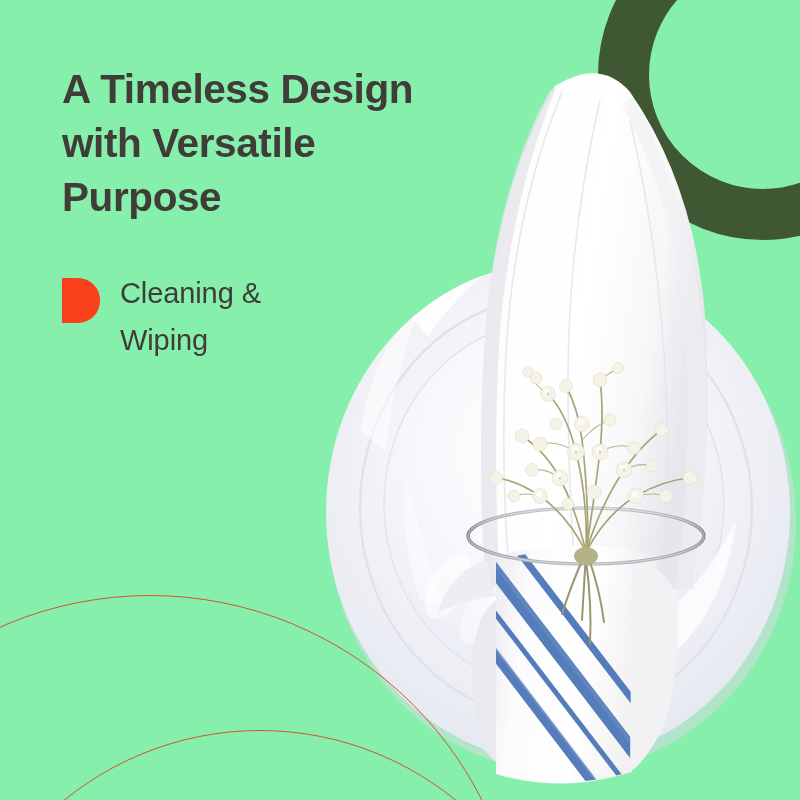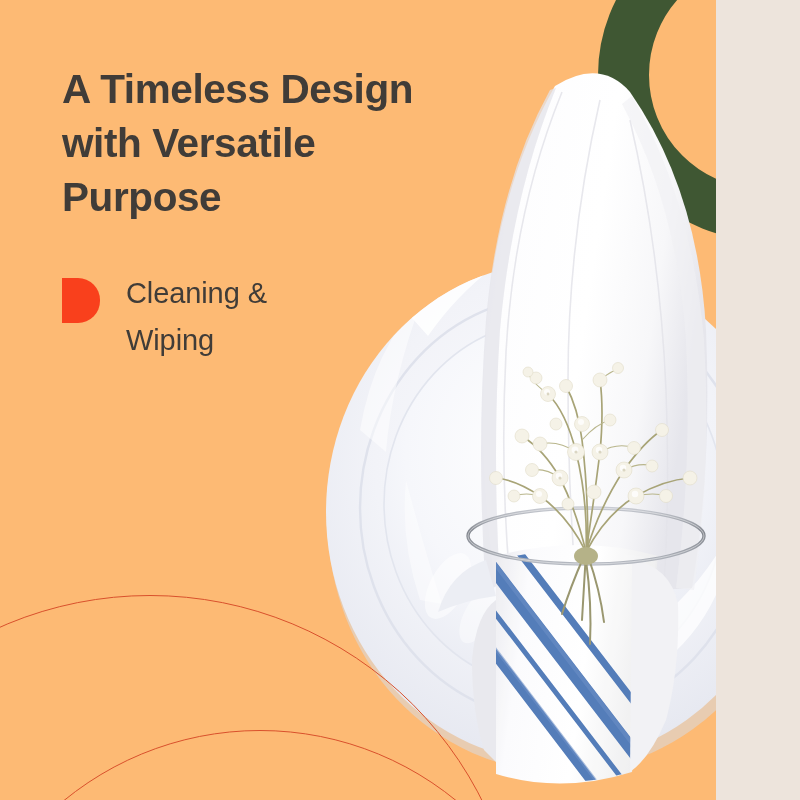--- a/index.html
+++ b/index.html
@@ -9,23 +9,23 @@
   }
   body {
     width: 800px;
     height: 800px;
     overflow: hidden;
     font-family: "Liberation Sans", sans-serif;
     background: #ede4dc;
   }
   #card {
     position: relative;
-    width: 716px;
+    width: 800px;
     height: 800px;
-    background: #fdba74;
+    background: #86efac;
     overflow: hidden;
   }
 
   
   .deco {
     position: absolute;
     pointer-events: none;
   }
   #green-ring {
     top: -90px;
@@ -95,21 +95,21 @@
   }
   .bullet-marker {
     flex: 0 0 auto;
     width: 38px;
     height: 45px;
     background: #f9401c;
     border-radius: 0 22px 22px 0;
     margin-top: 8px;
   }
   .feature-label {
-    margin-left: 26px;
+    margin-left: 20px;
     font-size: 29px;
     line-height: 47px;
     font-weight: 400;
     color: #403c38;
     white-space: pre-line;
     letter-spacing: -0.1px;
   }
 </style>
 </head>
 <body>

